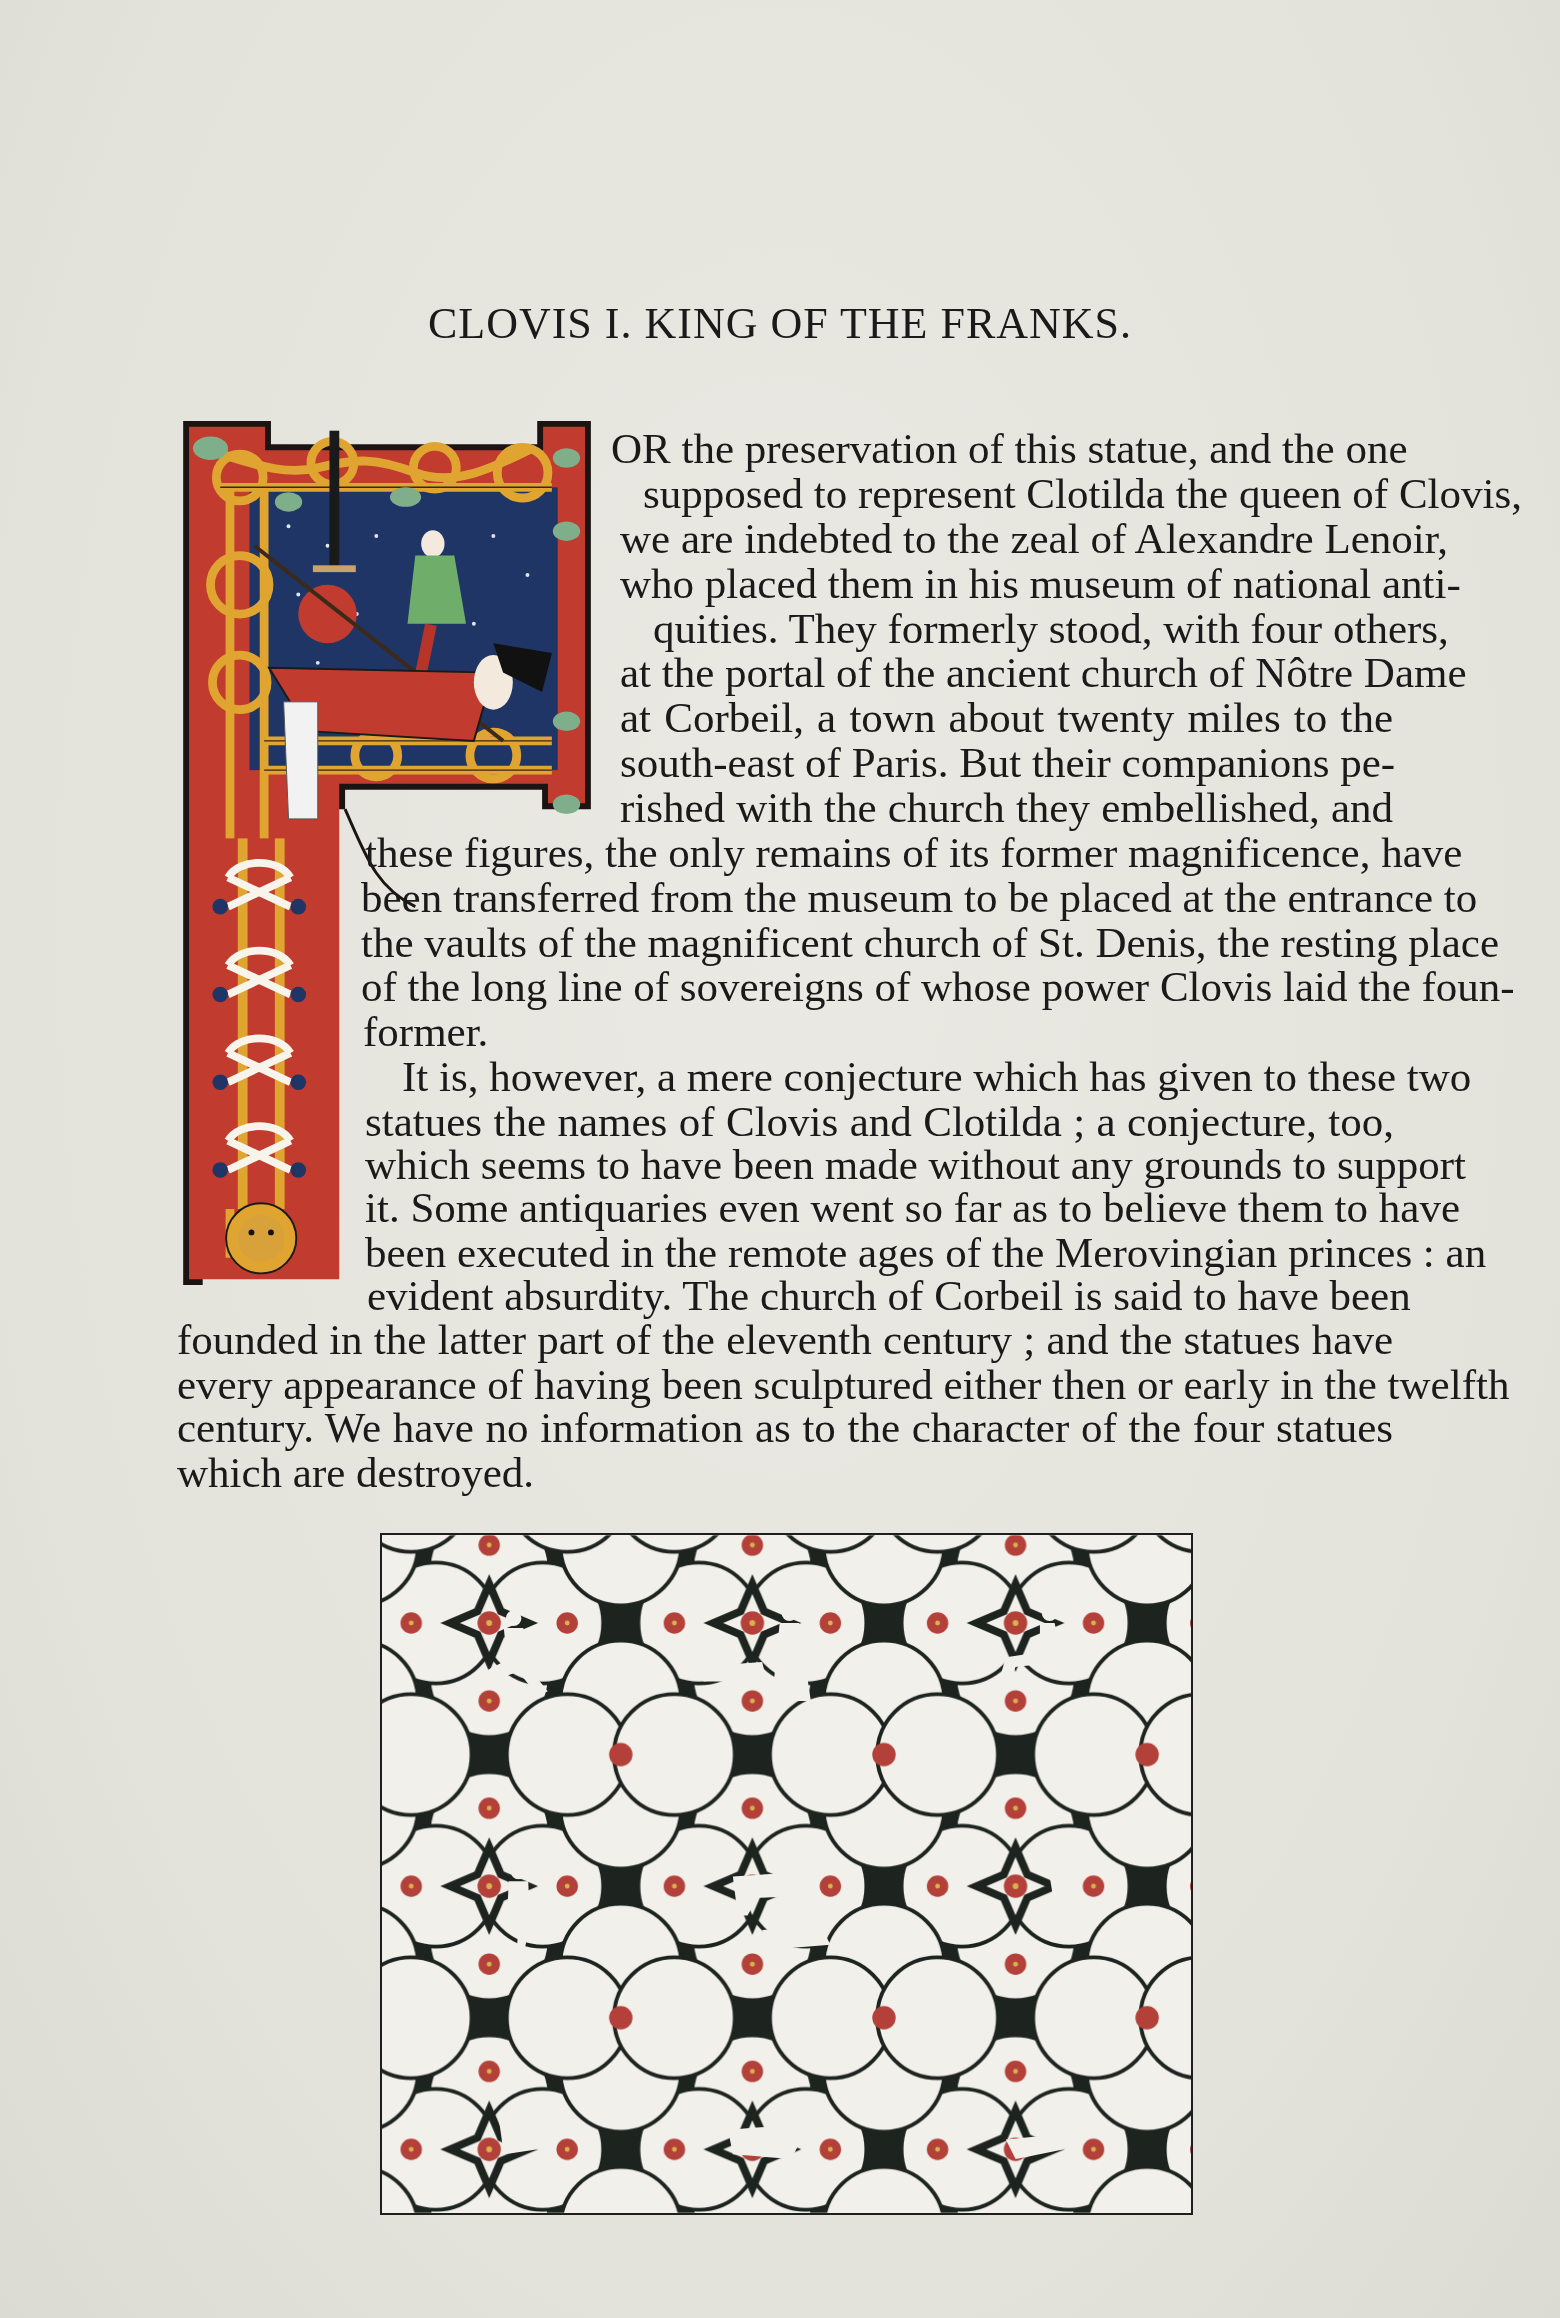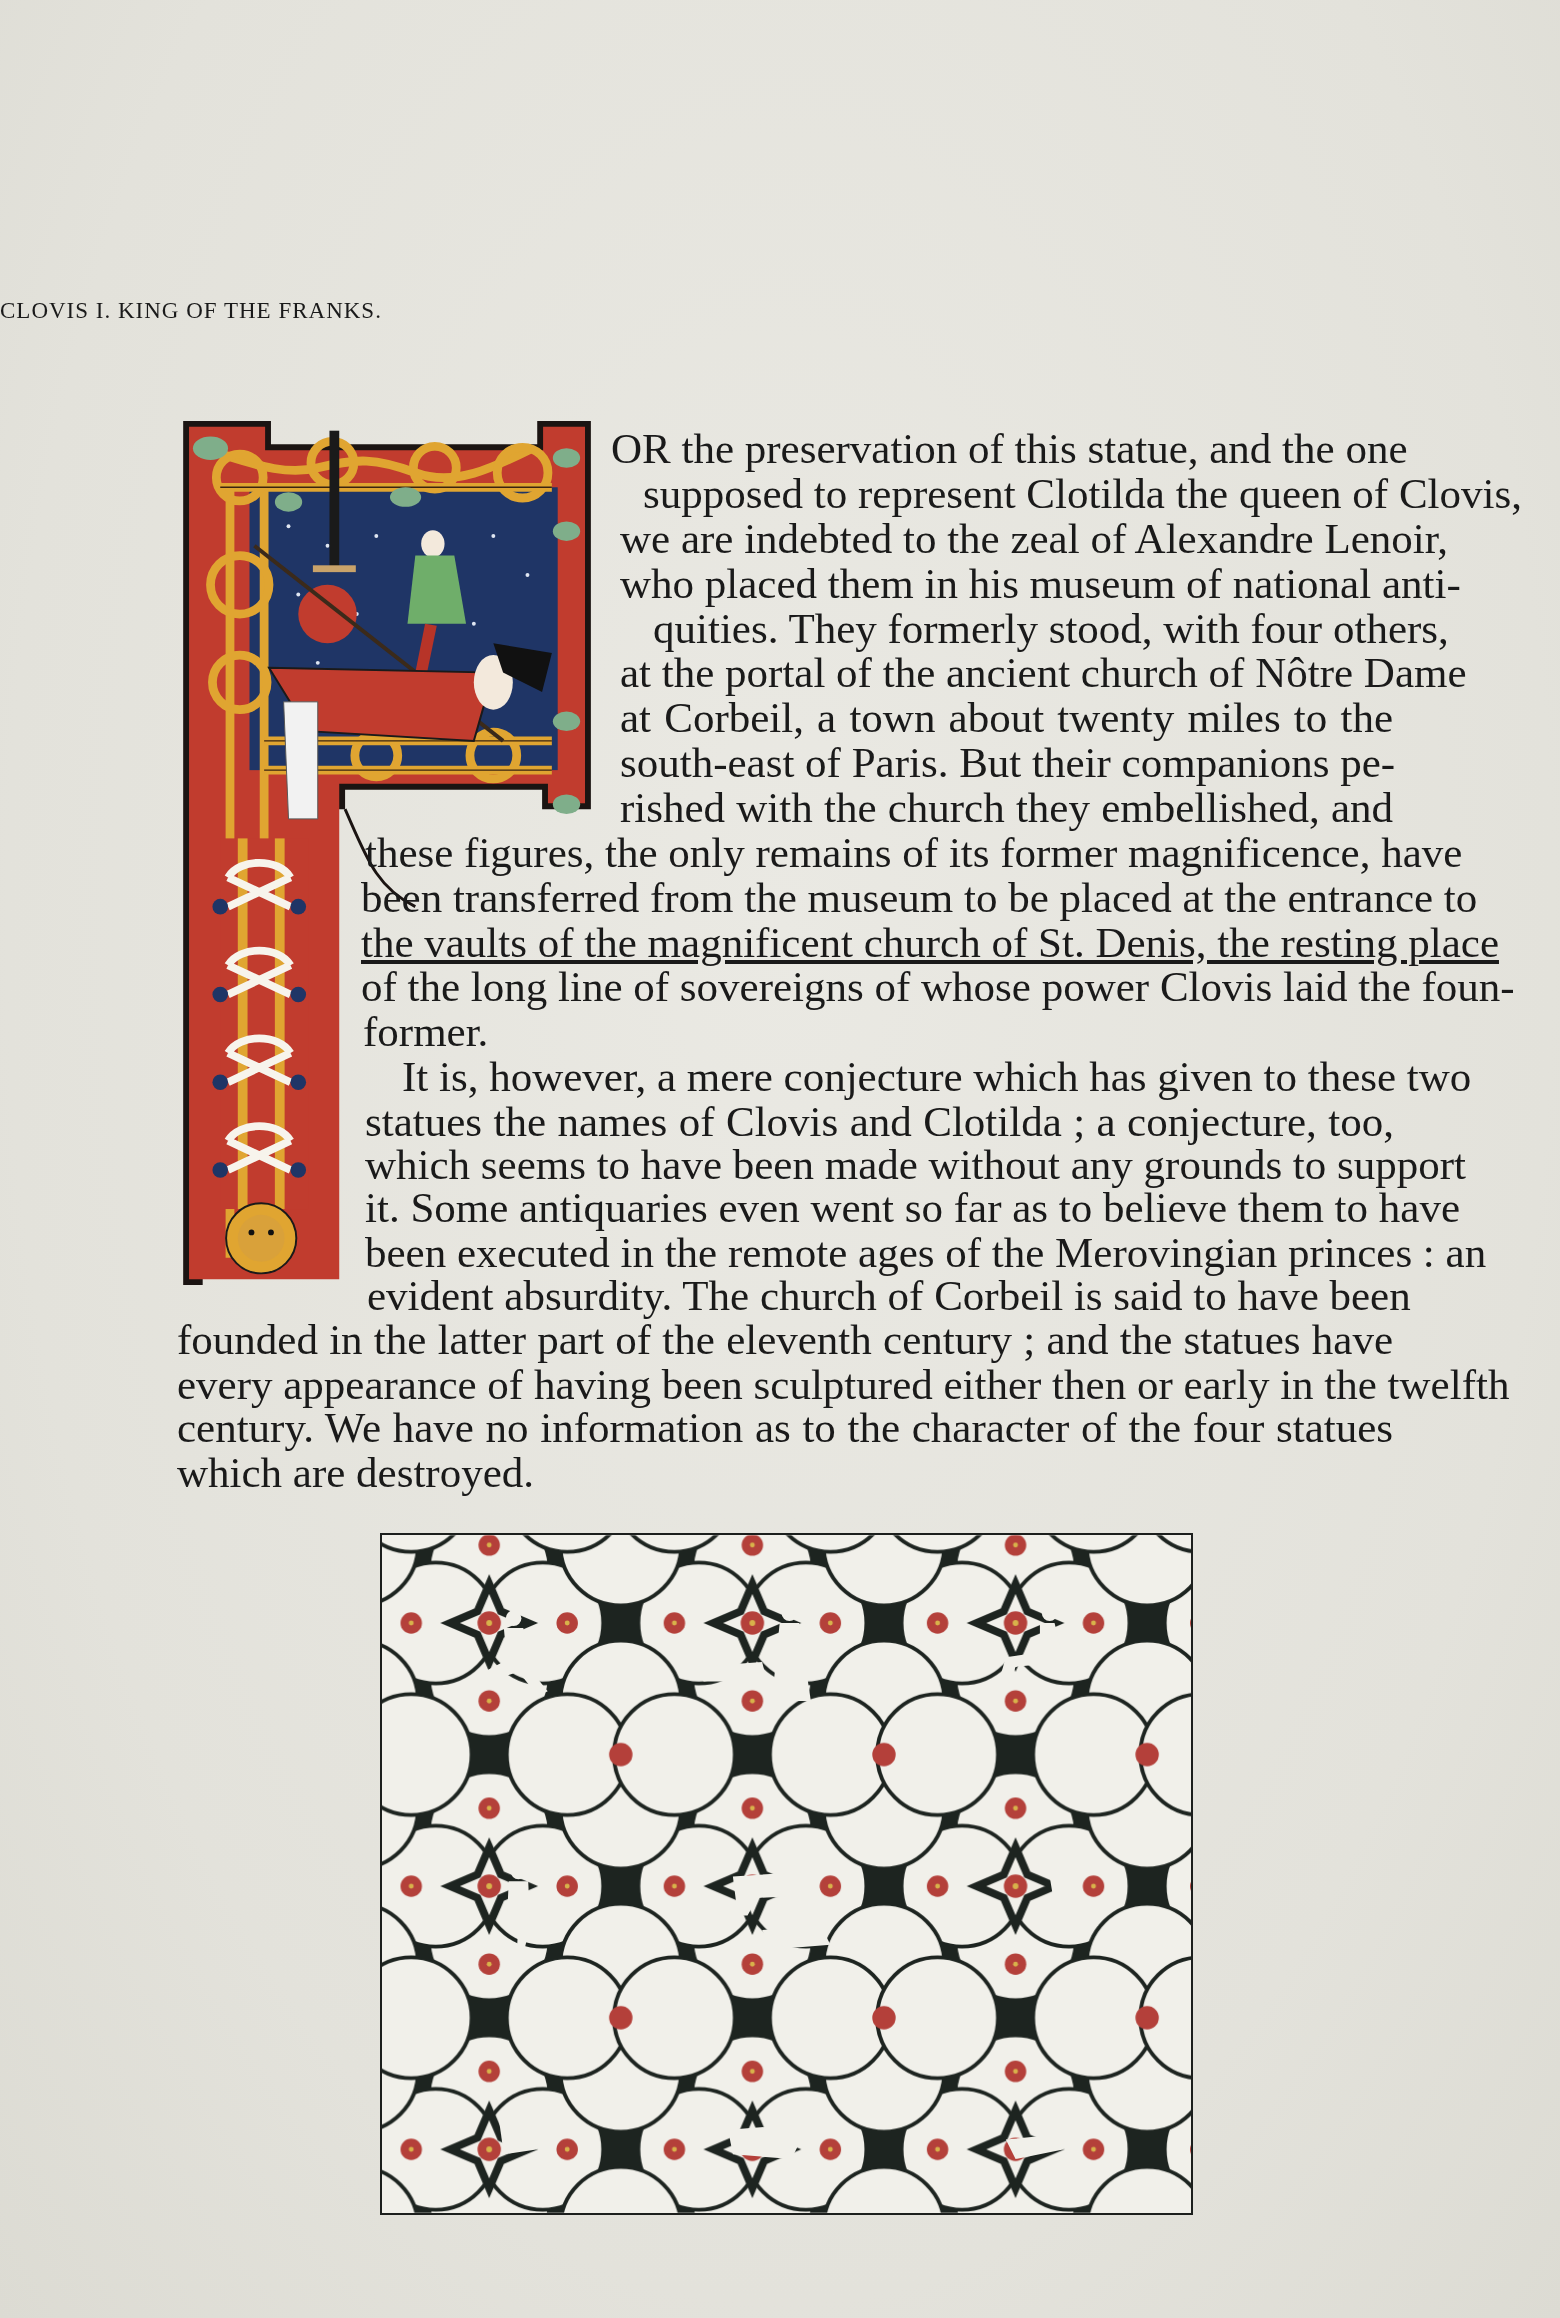--- a/index.html
+++ b/index.html
@@ -10,21 +10,21 @@
     overflow: hidden;
     font-family: "Liberation Serif", "DejaVu Serif", serif;
     color: #1a1a1a;
   }
   .page-shade {
     position: absolute; inset: 0;
     background: radial-gradient(ellipse at 50% 40%, #eae9e3 0%, #e3e2db 70%, #dcdbd3 100%);
   }
   .title {
     position: absolute; left: 0; width: 1560px; top: 298px;
-    font-size: 23px; letter-spacing: 1px;
+    text-align: center; font-size: 44px; letter-spacing: 1px;
     font-family: "Liberation Serif", serif;
   }
   
   .line {
     position: absolute; font-size: 43px; white-space: nowrap;
     text-align: justify; text-align-last: justify;
     line-height: 39px;
   }
   .line.last { text-align-last: left; }
   
@@ -155,21 +155,21 @@
   <div class="line" style="left:620px; top:474px; width:773px;margin-left:23px;">supposed to represent Clotilda the queen of Clovis,</div>
   <div class="line" style="left:620px; top:519px; width:773px;">we are indebted to the zeal of Alexandre Lenoir,</div>
   <div class="line" style="left:620px; top:564px; width:773px;">who placed them in his museum of national anti-</div>
   <div class="line" style="left:620px; top:609px; width:773px;margin-left:33px;">quities.  They formerly stood, with four others,</div>
   <div class="line" style="left:620px; top:653px; width:773px;">at the portal of the ancient church of Nôtre Dame</div>
   <div class="line" style="left:620px; top:698px; width:773px;">at Corbeil, a town about twenty miles to the</div>
   <div class="line" style="left:620px; top:743px; width:773px;">south-east of Paris.  But their companions pe-</div>
   <div class="line" style="left:620px; top:788px; width:773px;">rished with the church they embellished, and</div>
   <div class="line" style="left:365px; top:833px; width:1029px;">these figures, the only remains of its former magnificence, have</div>
   <div class="line" style="left:361px; top:878px; width:1033px;">been transferred from the museum to be placed at the entrance to</div>
-  <div class="line" style="left:361px; top:923px; width:1033px;text-decoration:underline;">the vaults of the magnificent church of St. Denis, the resting place</div>
+  <div class="line" style="left:361px; top:923px; width:1033px;">the vaults of the magnificent church of St. Denis, the resting place</div>
   <div class="line" style="left:361px; top:967px; width:1033px;">of the long line of sovereigns of whose power Clovis laid the foun-</div>
   <div class="line last" style="left:363px; top:1012px; width:1031px;">former.</div>
 </div>
 
 <div>
   <div class="line" style="left:402px; top:1057px; width:992px;">It is, however, a mere conjecture which has given to these two</div>
   <div class="line" style="left:365px; top:1102px; width:1029px;">statues the names of Clovis and Clotilda ; a conjecture, too,</div>
   <div class="line" style="left:365px; top:1145px; width:1029px;">which seems to have been made without any grounds to support</div>
   <div class="line" style="left:365px; top:1188px; width:1029px;">it.  Some antiquaries even went so far as to believe them to have</div>
   <div class="line" style="left:365px; top:1233px; width:1029px;">been executed in the remote ages of the Merovingian princes : an</div>

